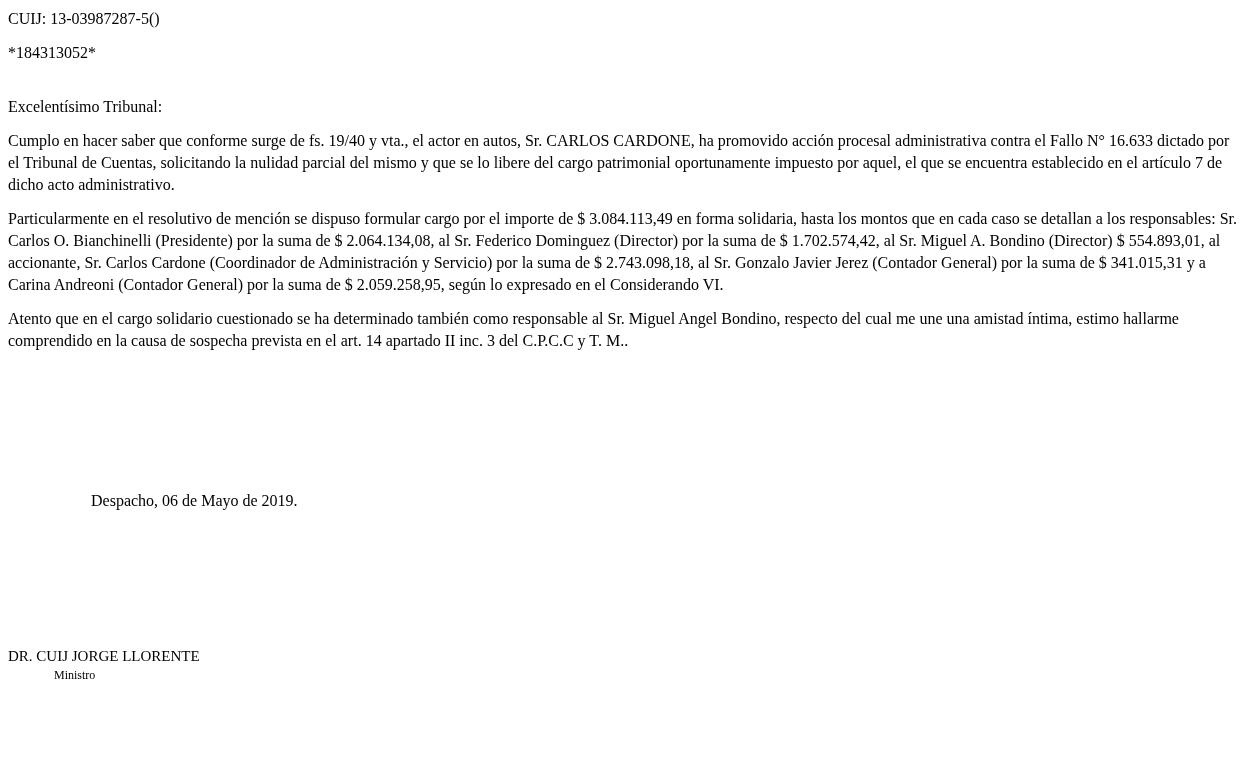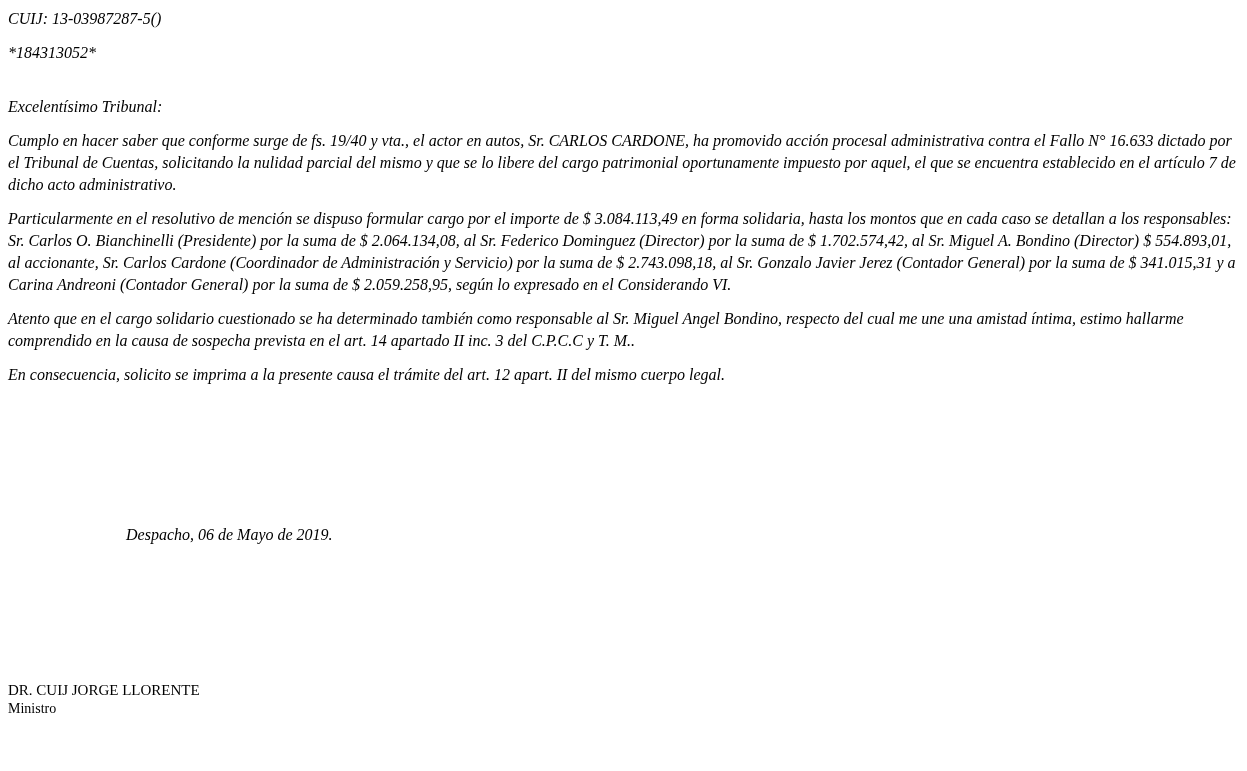--- a/index.html
+++ b/index.html
@@ -9,55 +9,54 @@
   body {
     padding: 8px;
     width: 1231px;
     color: #000000;
     font-family: "Liberation Serif", "DejaVu Serif", serif;
     font-size: 16px;
     line-height: 22px;
   }
   p {
     margin: 12px 0;
-    font-style: italic;
   }
   p.first {
     margin-top: 0;
   }
   .salutation {
     margin-top: 32px;
   }
   .dateline {
     margin-top: 138px;
-    margin-left: 118px;
+    margin-left: 83px;
   }
   .signature {
     margin-top: 134px;
     font-size: 15px;
     line-height: 20px;
   }
   .signature .title {
-    font-size: 14px;
+    font-size: 12px;
     line-height: 18px;
+    margin-left: 46px;
   }
 </style>
 </head>
 <body>
 
 <main>
   <p class="first">CUIJ: 13-03987287-5()</p>
   <p>*184313052*</p>
 
   <p class="salutation">Excelentísimo Tribunal:</p>
 
   <p class="para">Cumplo en hacer saber que conforme surge de fs. 19/40 y vta., el actor en autos, Sr. CARLOS CARDONE, ha promovido acción procesal administrativa contra el Fallo N° 16.633 dictado por el Tribunal de Cuentas, solicitando la nulidad parcial del mismo y que se lo libere del cargo patrimonial oportunamente impuesto por aquel, el que se encuentra establecido en el artículo 7 de dicho acto administrativo.</p>
   <p class="para">Particularmente en el resolutivo de mención se dispuso formular cargo por el importe de $ 3.084.113,49 en forma solidaria, hasta los montos que en cada caso se detallan a los responsables: Sr. Carlos O. Bianchinelli (Presidente) por la suma de $ 2.064.134,08, al Sr. Federico Dominguez (Director) por la suma de $ 1.702.574,42, al Sr. Miguel A. Bondino (Director) $ 554.893,01, al accionante, Sr. Carlos Cardone (Coordinador de Administración y Servicio) por la suma de $ 2.743.098,18, al Sr. Gonzalo Javier Jerez (Contador General) por la suma de $ 341.015,31 y a Carina Andreoni (Contador General) por la suma de $ 2.059.258,95, según lo expresado en el Considerando VI.</p>
   <p class="para">Atento que en el cargo solidario cuestionado se ha determinado también como responsable al Sr. Miguel Angel Bondino, respecto del cual me une una amistad íntima, estimo hallarme comprendido en la causa de sospecha prevista en el art. 14 apartado II inc. 3 del C.P.C.C y T. M..</p>
-  <p class="para">En consecuencia, solicito se imprima a la presente causa el trámite del art. 12 apart. II del mismo cuerpo legal.</p>
 
   <p class="dateline">Despacho, 06 de Mayo de 2019.</p>
 
   <div class="signature">
     <div>DR. CUIJ JORGE LLORENTE</div>
     <div class="title">Ministro</div>
   </div>
 </main>
 
 </body></html>

